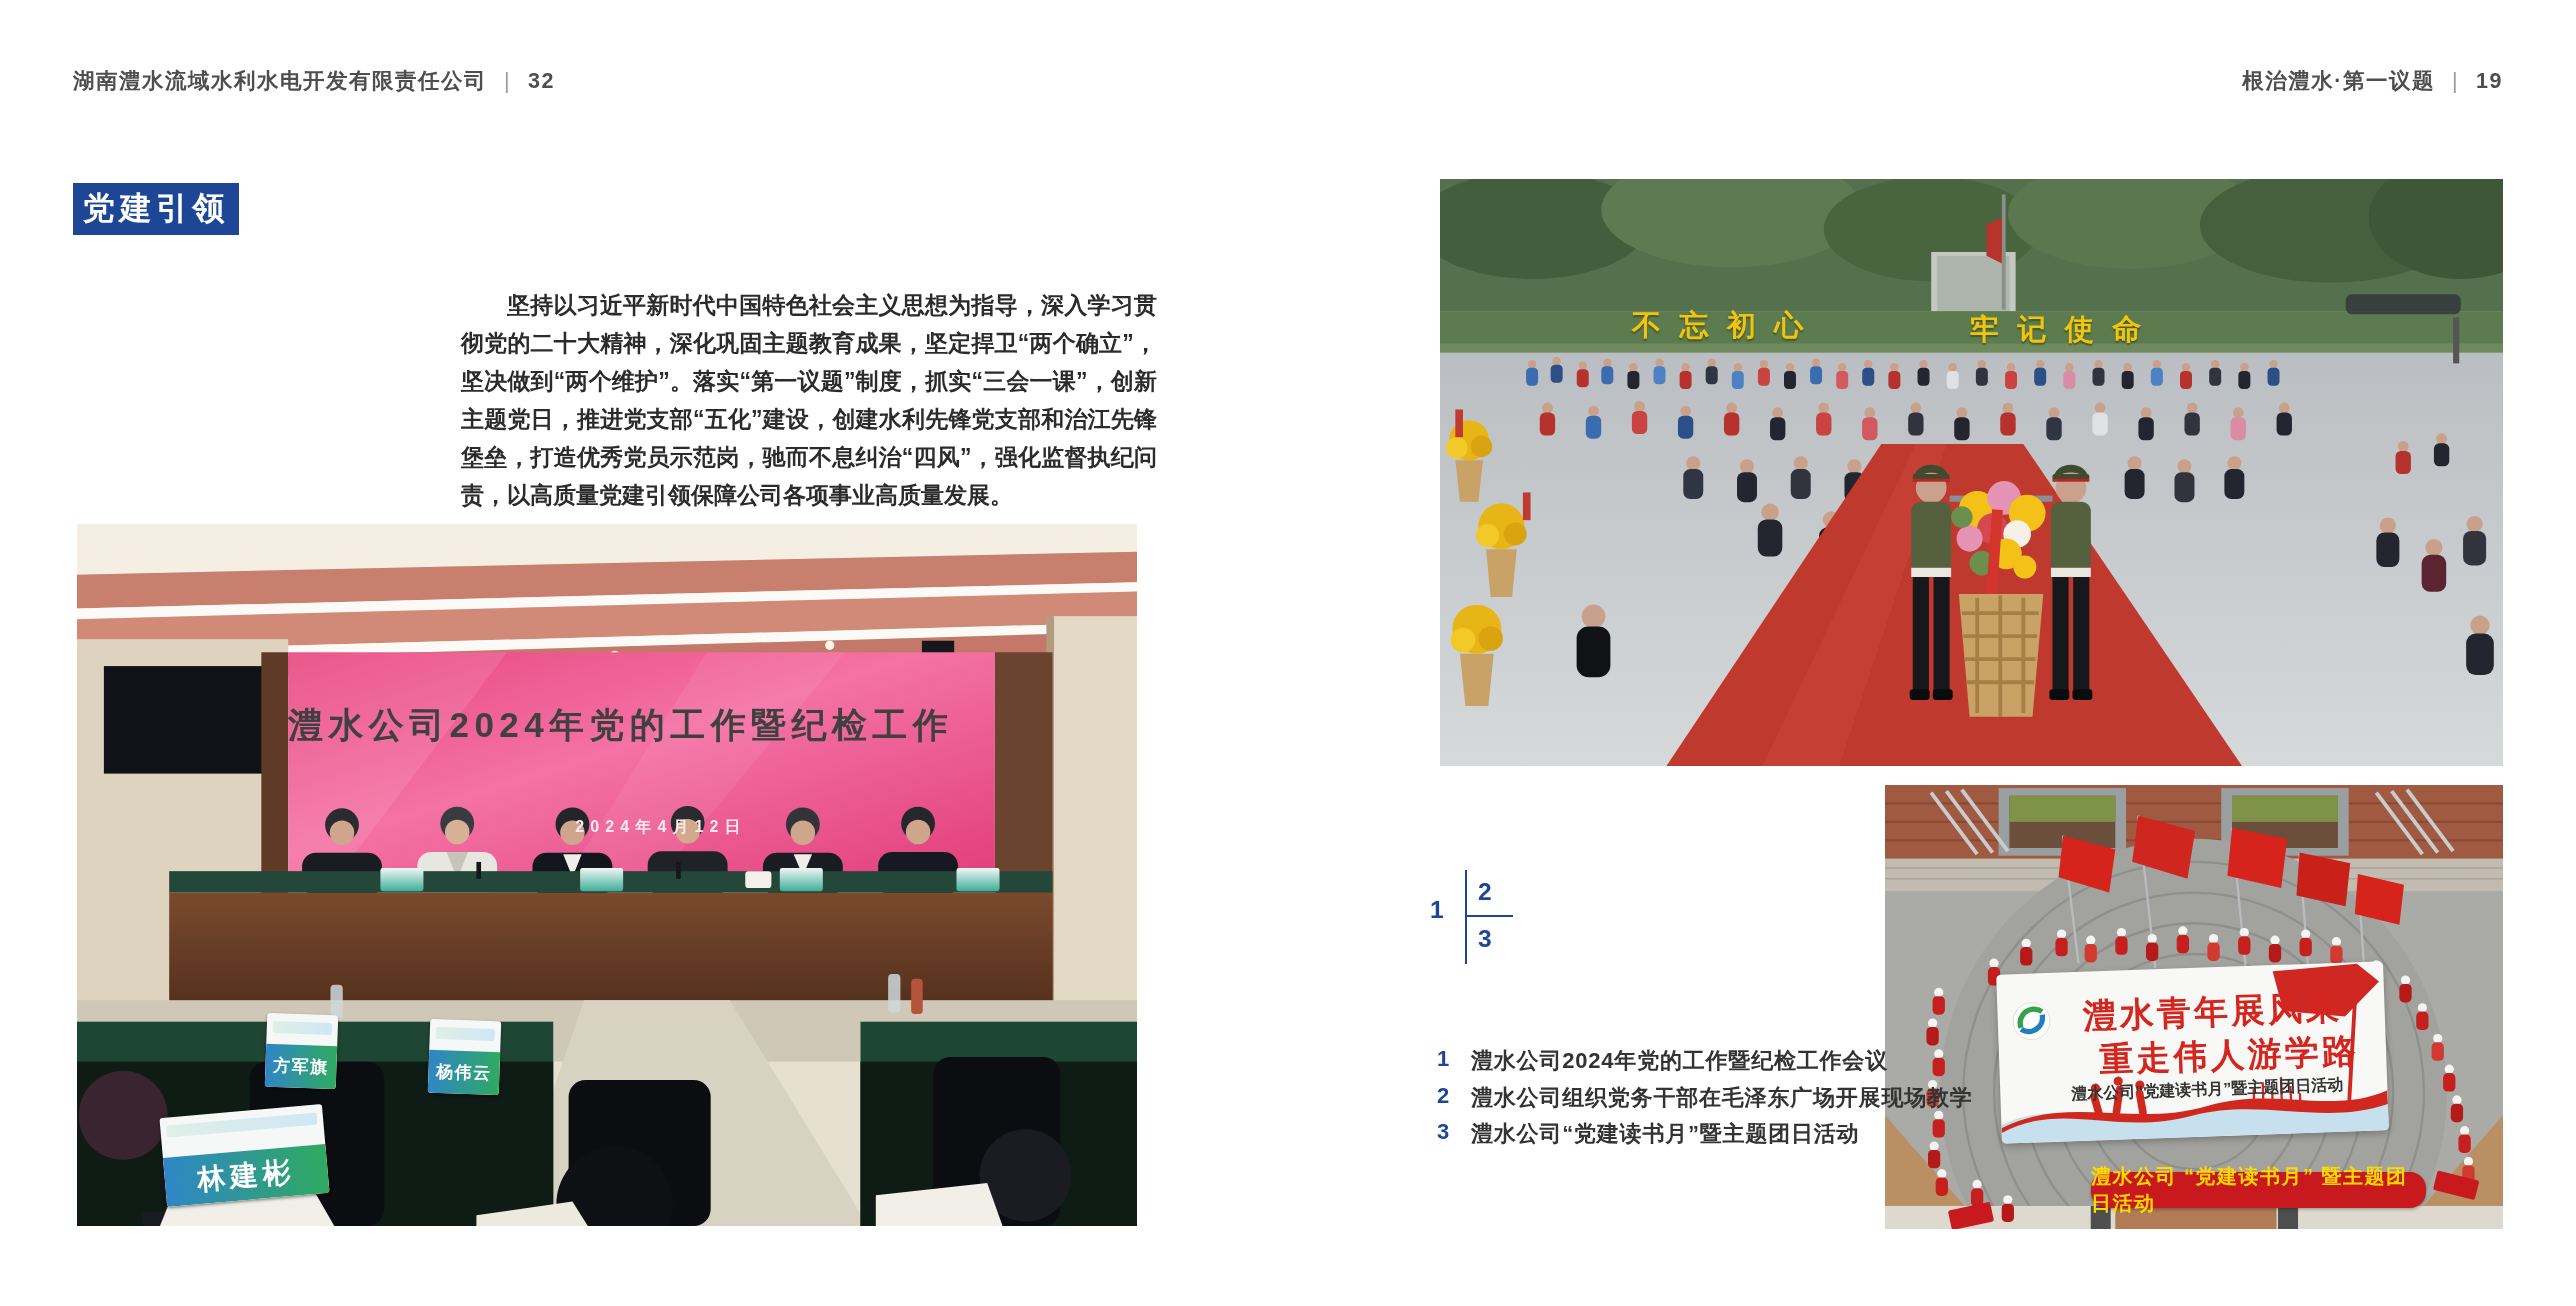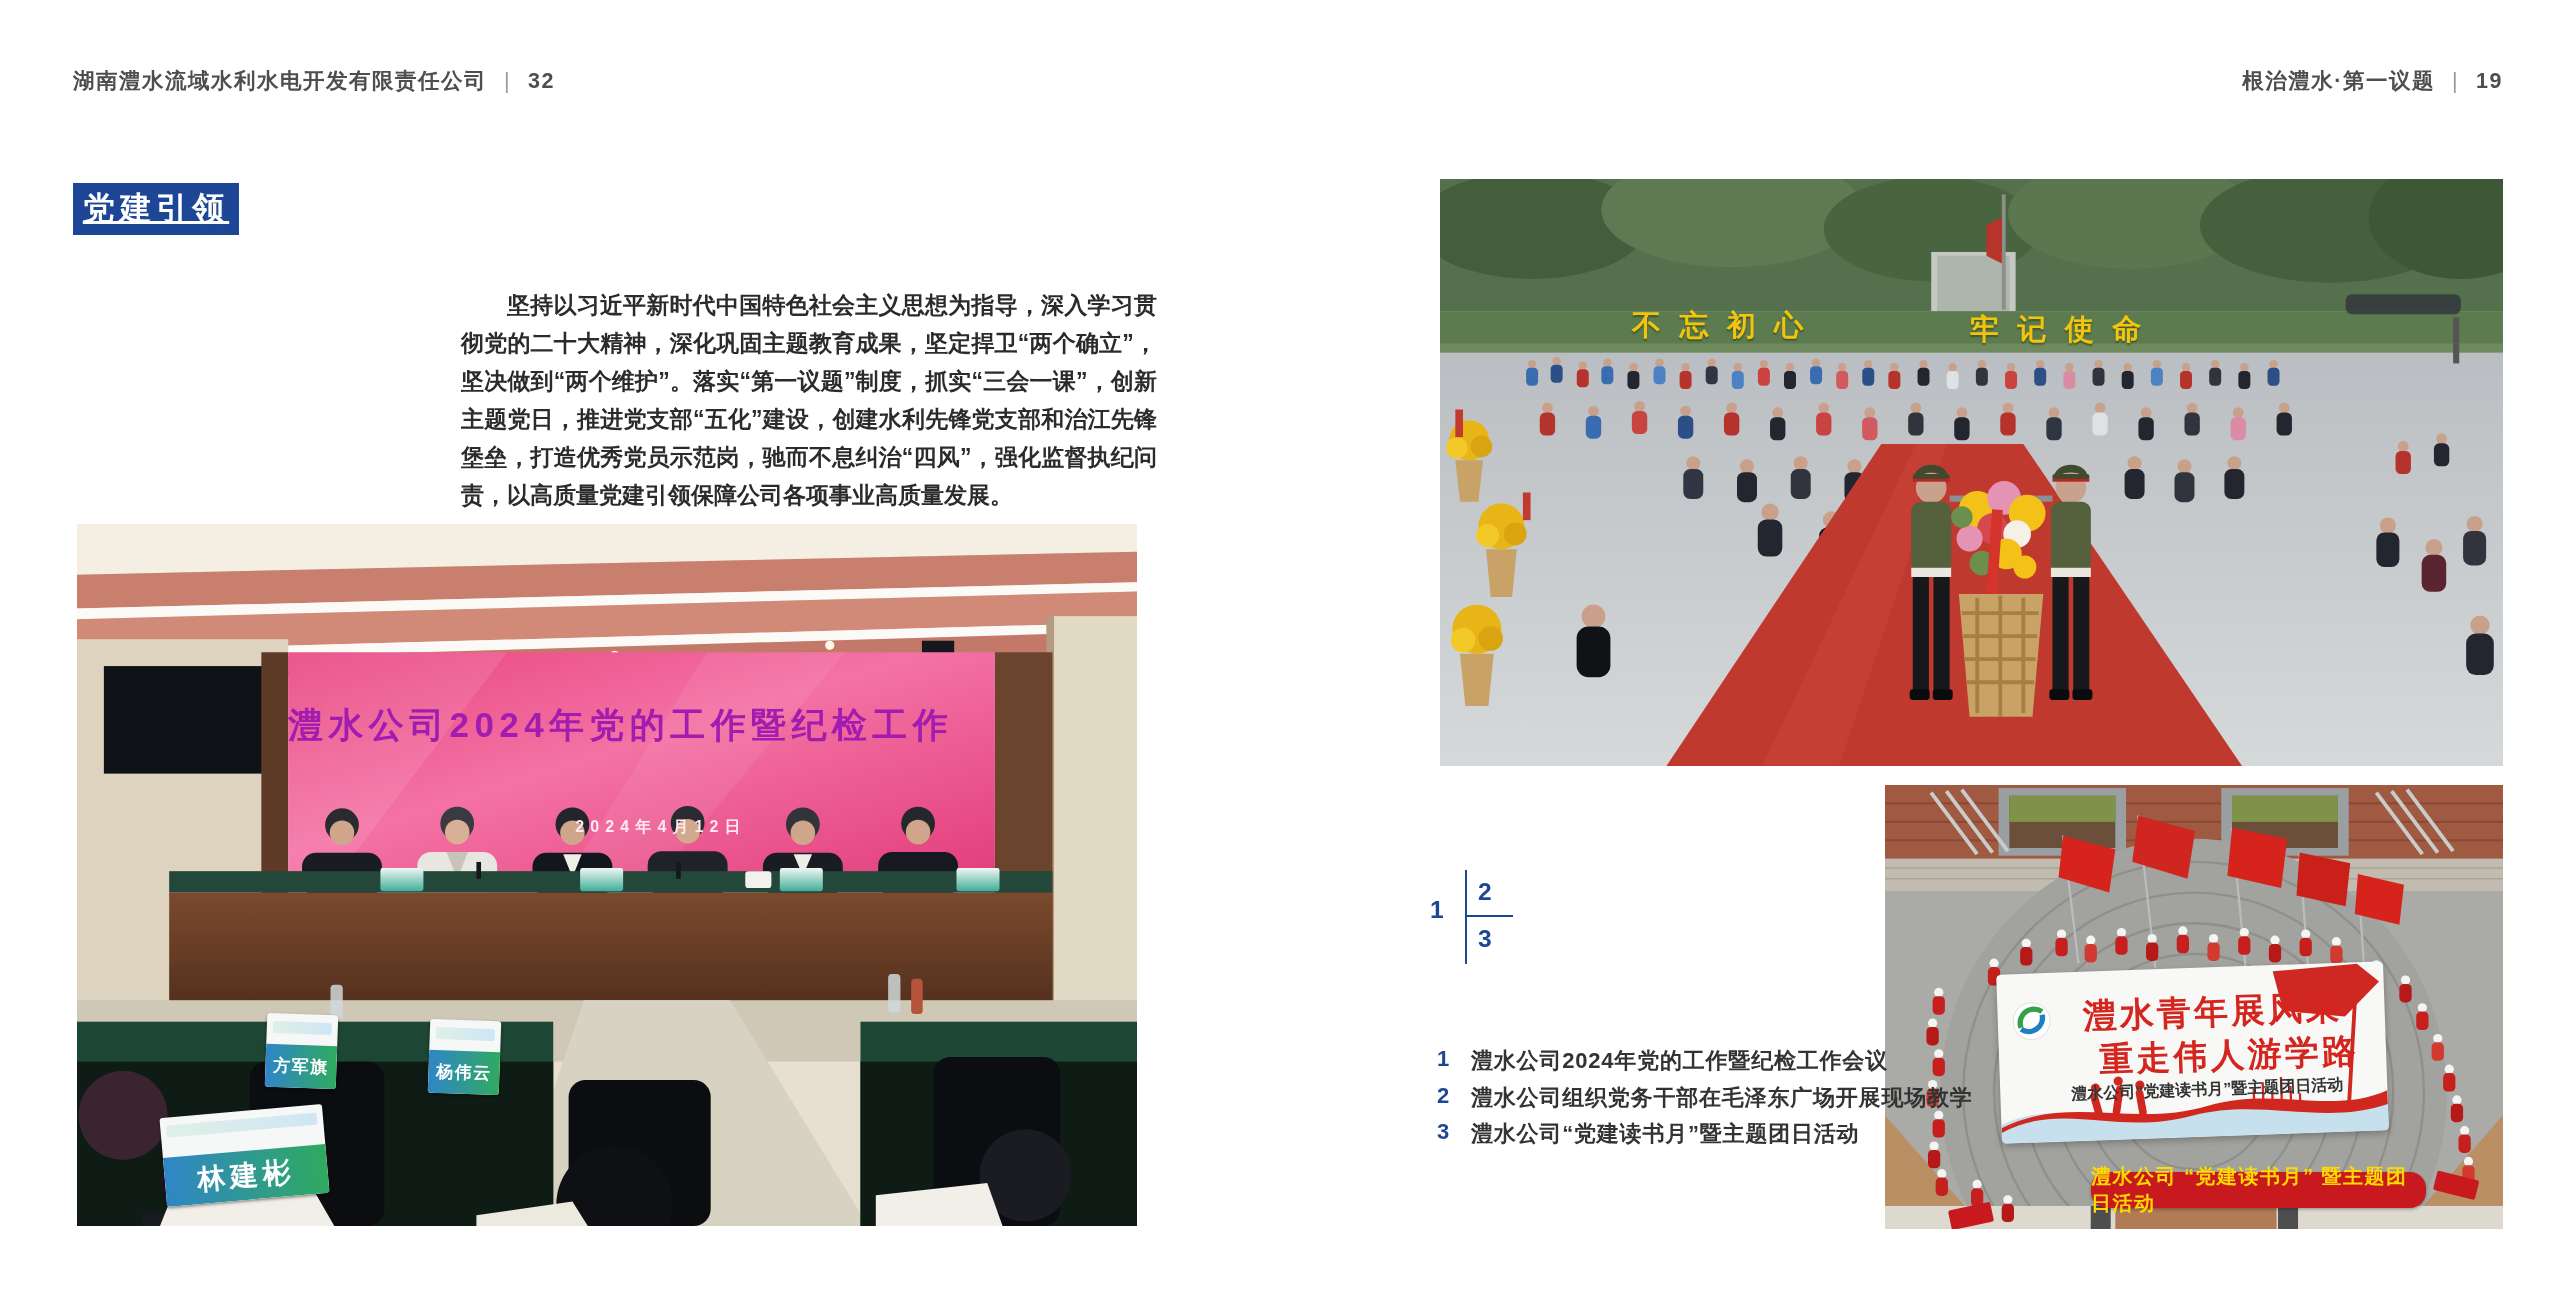--- a/index.html
+++ b/index.html
@@ -19,21 +19,21 @@
 
   
   .intro { width:696px; font-size:23px; line-height:38px; color:#2b2b2b; font-weight:600; text-align:justify; text-indent:2em; }
 
   
   .photo { overflow:hidden; background:#ccc; }
   .photo svg { position:absolute; left:0; top:0; width:100%; height:100%; display:block; }
   .ph-text { position:absolute; white-space:nowrap; }
 
   
-  .scr1 { left:211px; top:178px; width:634px; text-align:left; color:#a21caf; font-weight:bold; font-size:35px; letter-spacing:5.4px; }
+  .scr1 { left:211px; top:178px; width:634px; text-align:left; color:#404040; font-weight:bold; font-size:35px; letter-spacing:5.4px; }
   .scr2 { left:211px; top:226px; width:706px; text-align:center; color:#fff; font-weight:bold; font-size:35px; letter-spacing:7.7px; }
   .scrd { left:211px; top:293px; width:706px; text-align:center; color:#ffe9f2; font-weight:600; font-size:16px; letter-spacing:6.1px;padding-left:40px; }
 
   
   .tentcard { position:absolute; background:#f6f8f8; border-radius:3.1px; box-shadow:0 1.5px 3.1px rgba(0,0,0,.45); overflow:hidden; }
   .tentcard .band { position:absolute; left:0; right:0; bottom:0; background:linear-gradient(90deg,#2f86c7,#2faa5f);
                     color:#fff; font-weight:bold; display:flex; align-items:center; justify-content:center; }
   .tc-small { width:71px; height:74px; transform:rotate(2deg); }
   .tc-small .band { height:43px; font-size:17px; letter-spacing:1.5px; }
   .tc-big { width:163px; height:89px; transform:rotate(-5deg); }
@@ -97,21 +97,21 @@
     </defs>
   </svg>
 
   <div class="abs running-head" style="left:73px; top:66px;">
     <span>湖南澧水流域水利水电开发有限责任公司</span><span class="sep">|</span><span class="pnum">32</span>
   </div>
   <div class="abs running-head" style="right:73px; top:66px;">
     <span>根治澧水·第一议题</span><span class="sep">|</span><span class="pnum">19</span>
   </div>
 
-  <div class="abs badge" style="left:73px; top:183px;text-decoration:underline;">
+  <div class="abs badge" style="left:73px; top:183px;">
     <span>党建引领</span>
   </div>
 
   <div class="abs intro" style="left:461px; top:286px;">坚持以习近平新时代中国特色社会主义思想为指导，深入学习贯彻党的二十大精神，深化巩固主题教育成果，坚定捍卫“两个确立”，坚决做到“两个维护”。落实“第一议题”制度，抓实“三会一课”，创新主题党日，推进党支部“五化”建设，创建水利先锋党支部和治江先锋堡垒，打造优秀党员示范岗，驰而不息纠治“四风”，强化监督执纪问责，以高质量党建引领保障公司各项事业高质量发展。</div>
 
   <div class="abs photo" style="left:77px; top:524px; width:1060px; height:702px;">
     <svg viewBox="0 0 1380 914" preserveAspectRatio="none">
       <rect x="0" y="0" width="1380" height="914" fill="#e7dfcf"></rect>
 
       <g>

